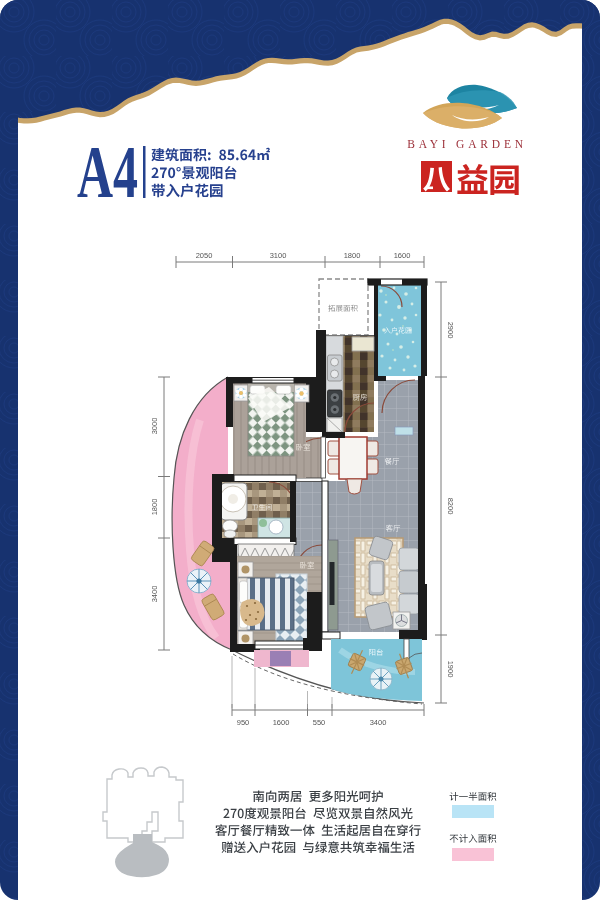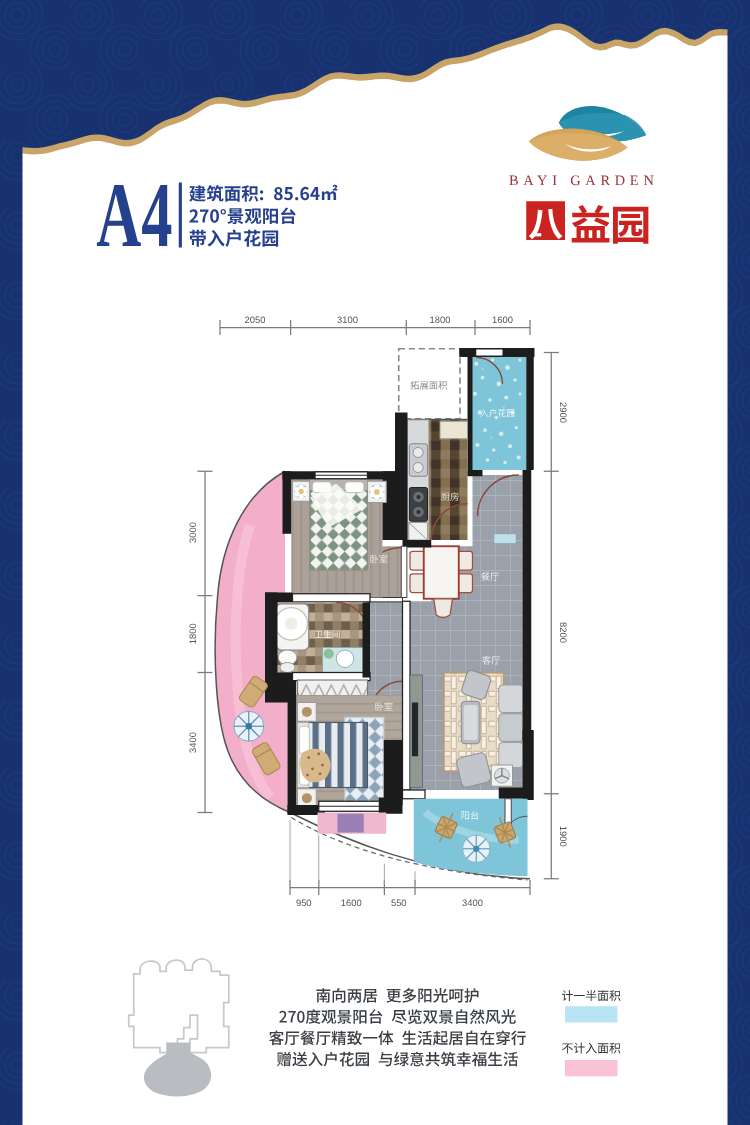--- a/index.html
+++ b/index.html
@@ -1,14 +1,14 @@
 <!DOCTYPE html>
 <html><head><meta charset="utf-8"><style>
 html,body{margin:0;padding:0;background:#fff;}
-#page{position:relative;width:600px;height:900px;overflow:hidden;font-family:"Liberation Sans",sans-serif;}
+#page{position:relative;width:600px;height:900px;overflow:hidden;font-family:"Liberation Sans",sans-serif;border-radius:18px;}
 </style></head><body>
 <div id="page">
 <svg width="600" height="900" viewBox="0 0 600 900">
 <defs>
 <pattern id="swirl" width="56" height="56" patternUnits="userSpaceOnUse">
  <rect width="56" height="56" fill="#17326f"></rect>
  <g fill="none" stroke="#20408a" stroke-width="0.9" opacity="0.5">
   <circle cx="14" cy="12" r="5"></circle>
             <circle cx="14" cy="12" r="10"></circle>
             <circle cx="14" cy="12" r="15"></circle>

